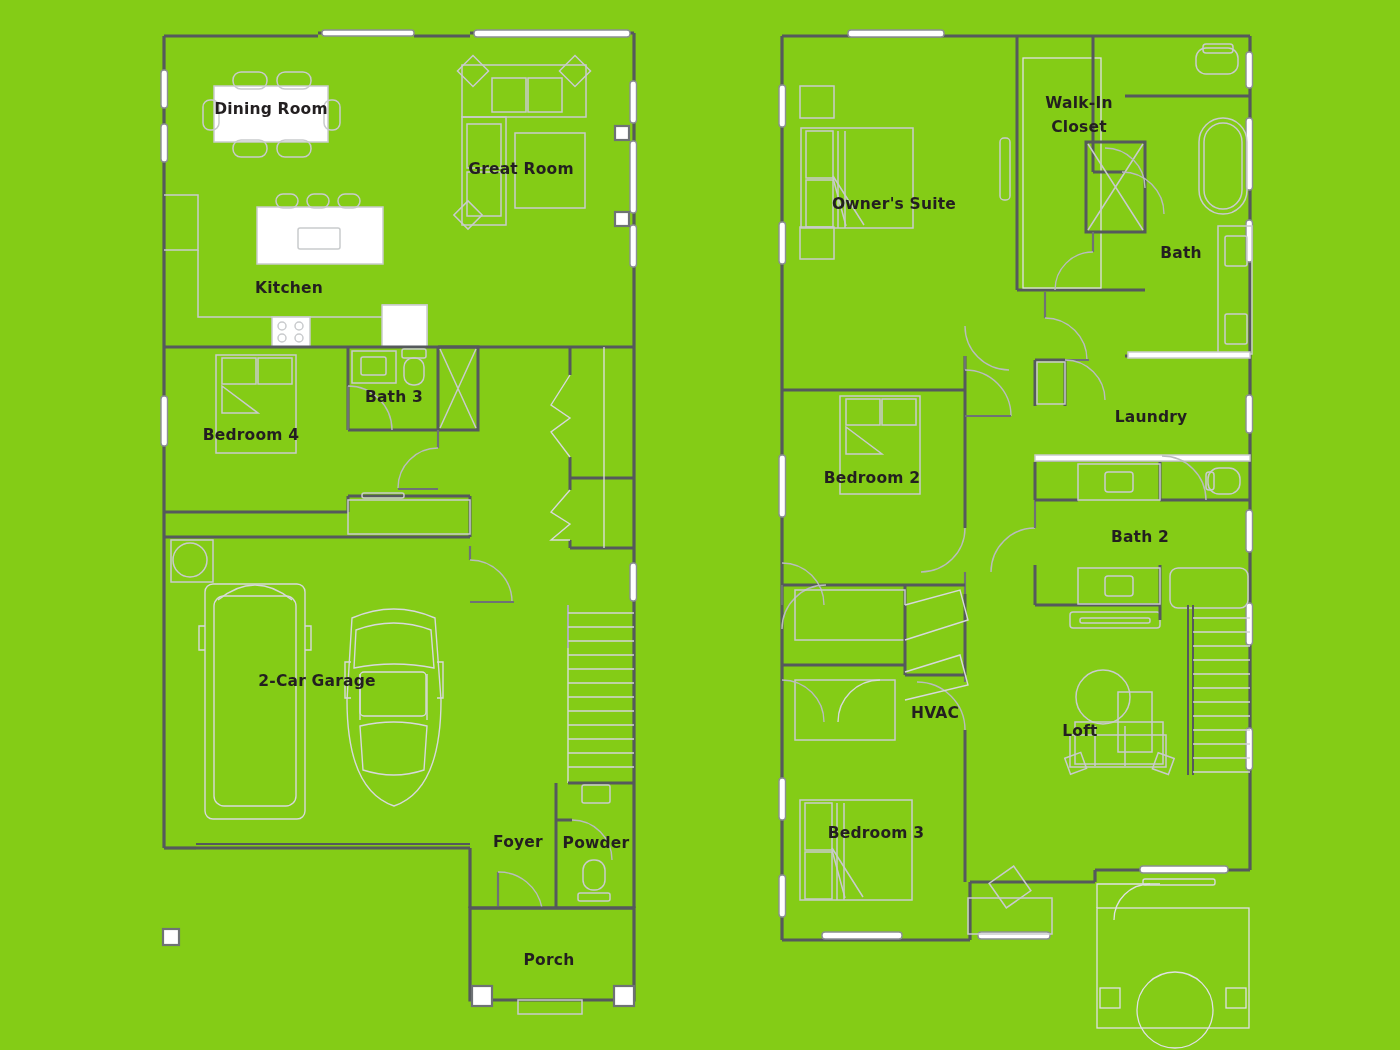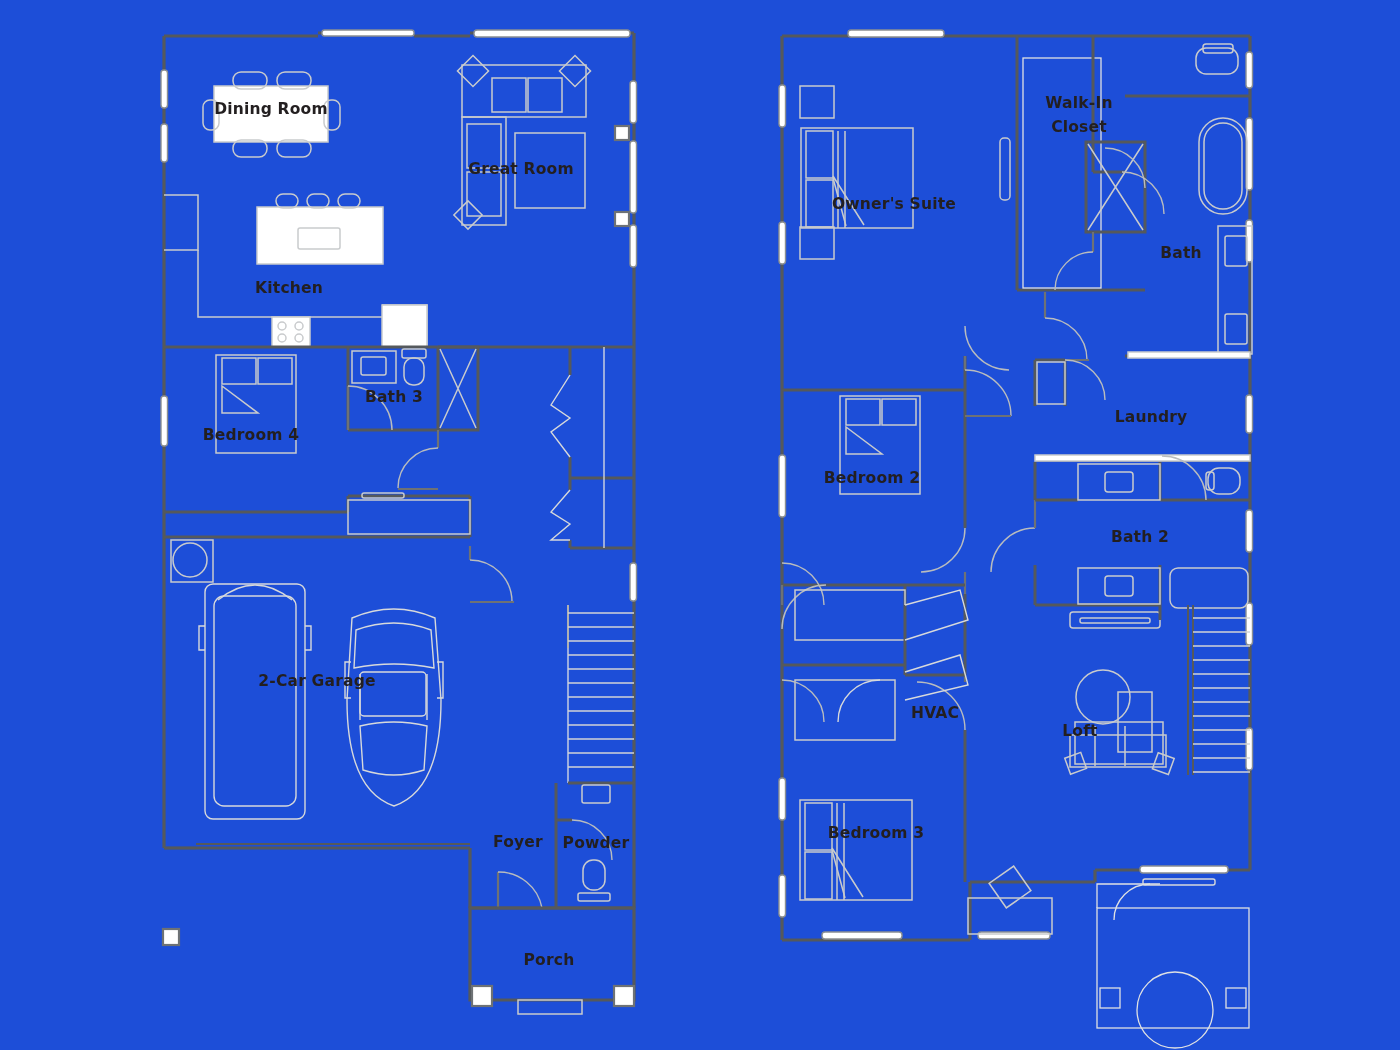--- a/index.html
+++ b/index.html
@@ -1,17 +1,17 @@
 <!DOCTYPE html>
 <html><head>
 <meta charset="utf-8">
 <style>
   html,body{margin:0;padding:0;background:#ffffff;}
   body{width:1400px;height:1050px;overflow:hidden;font-family:"DejaVu Sans","Liberation Sans",sans-serif;}
-  #plan-root{position:relative;width:1400px;height:1050px;background:#1d4ed8;}
+  #plan-root{position:relative;width:1400px;height:1050px;background:#84cc16;}
   svg.plan{position:absolute;left:0;top:0;width:1400px;height:1050px;display:block;}
   .rm-label{
     font-family:"DejaVu Sans","Liberation Sans",sans-serif;
     font-size:15.5px;font-weight:700;fill:#231f20;
     text-anchor:middle;dominant-baseline:middle;
     letter-spacing:0.2px;
   }
   .wall{stroke:#55595c;fill:none;stroke-linecap:butt;stroke-linejoin:miter;}
   .wall-ext{stroke-width:3.2;}
   .wall-int{stroke-width:3.0;}

